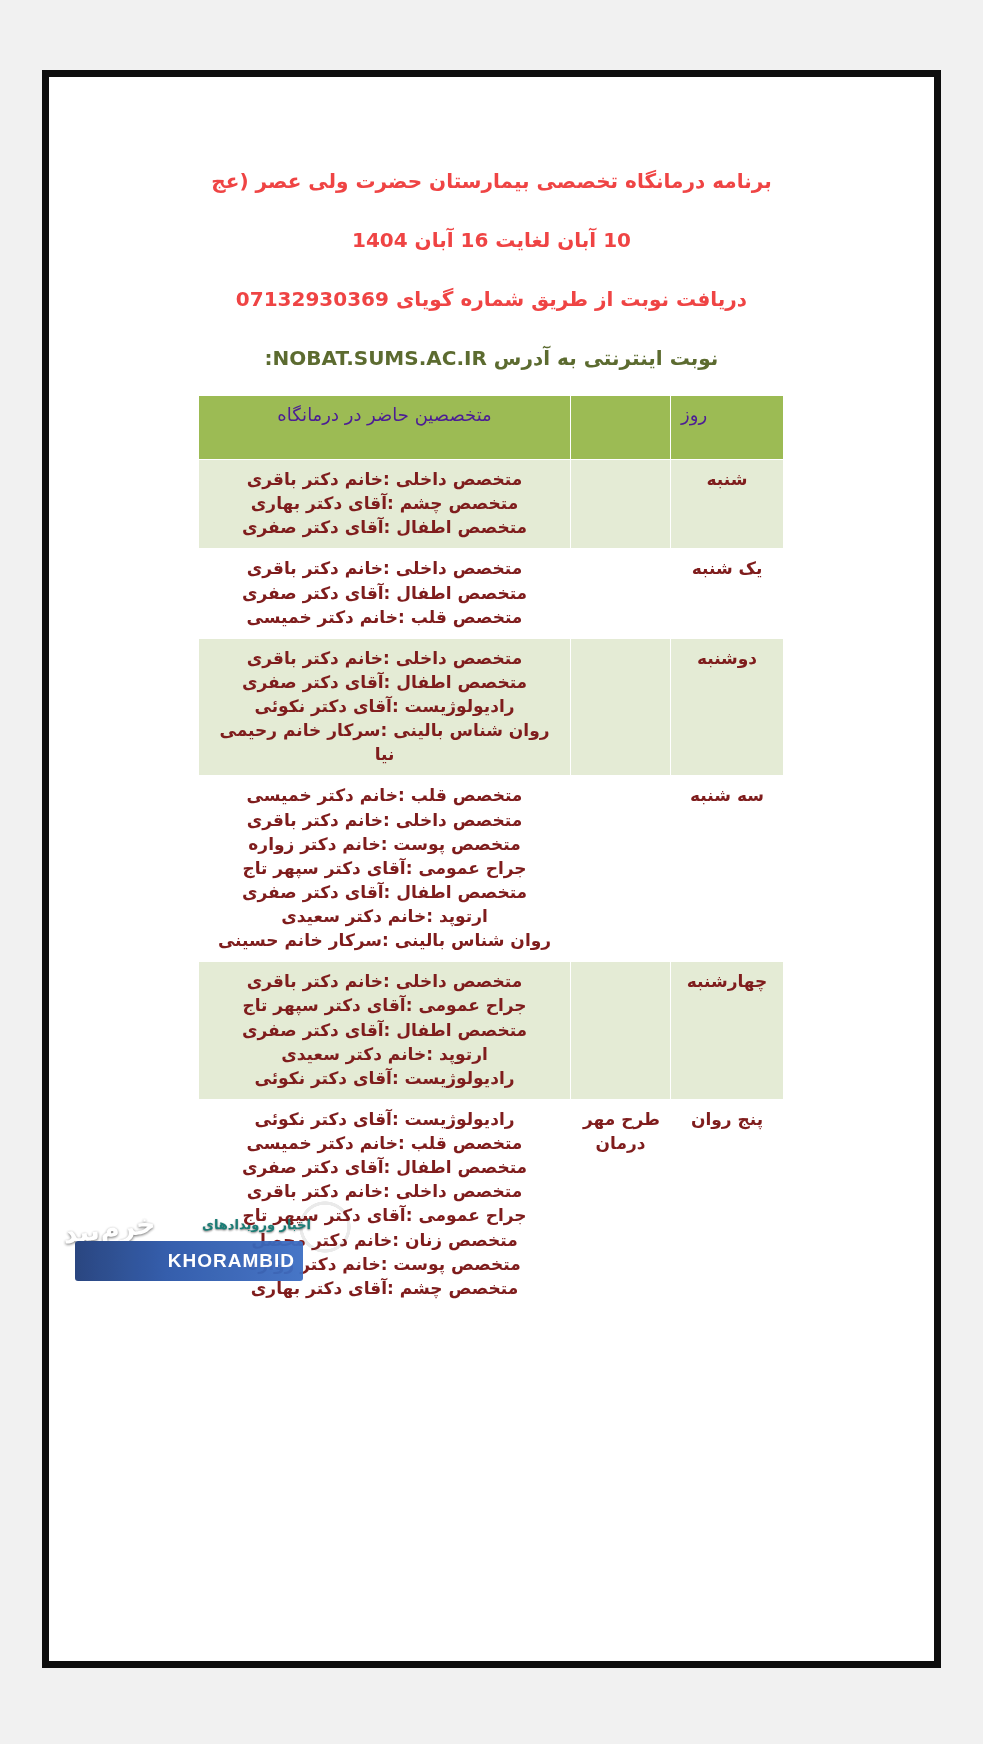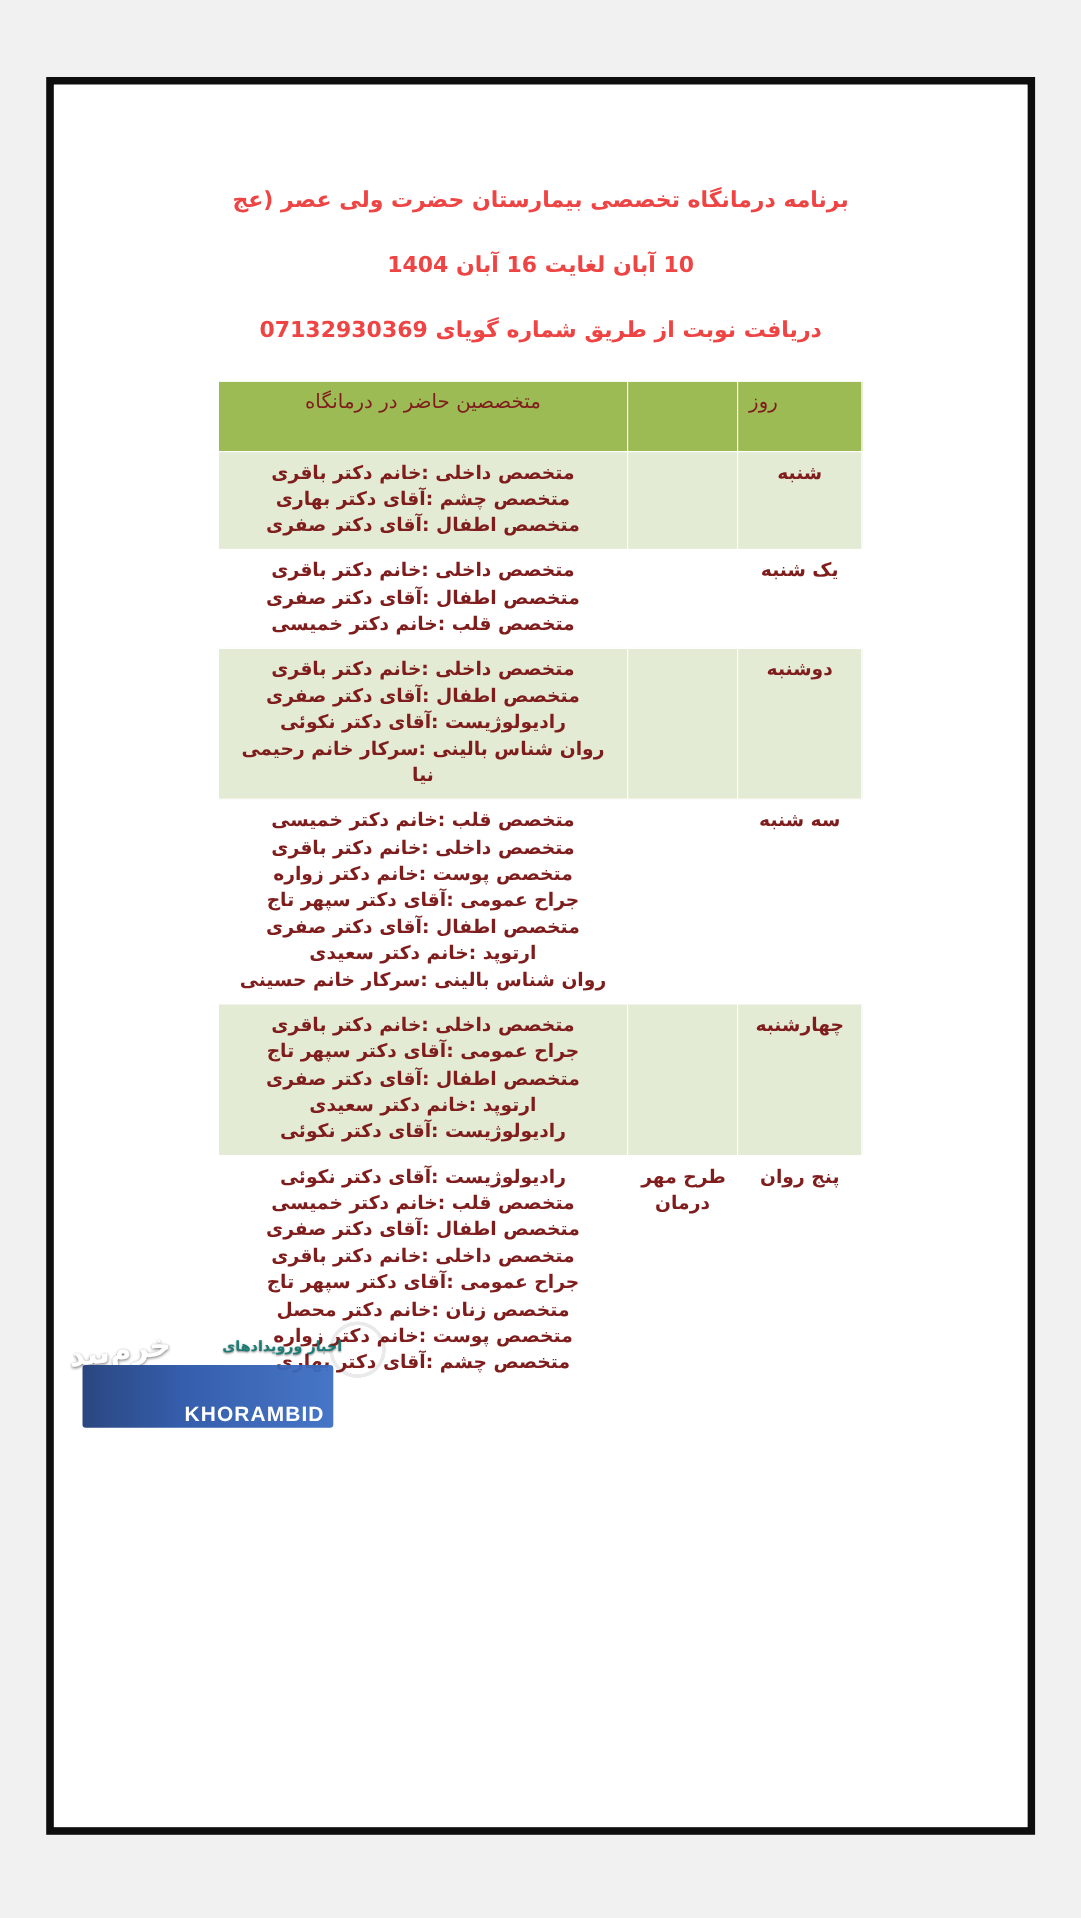--- a/index.html
+++ b/index.html
@@ -86,21 +86,21 @@
     line-height: 1.42;
     font-weight: 700;
     color: #7f1d1d;
   }
   table.sched thead th {
     background: #9cbb54;
     height: 48px;
     vertical-align: top;
     font-weight: 400;
     font-size: 18px;
-    color: #7f1d1d;
+    color: #4c1d95;
     padding-top: 6px;
   }
   thead th.day-h   { text-align: left; }
   thead th.note-h  { text-align: center; }
   thead th.spec-h  { text-align: center; }
 
   tbody tr.alt td  { background: #e4ebd5; }
   tbody tr.plain td{ background: #ffffff; }
 
   td.day {
@@ -136,25 +136,25 @@
     width: 260px;
     height: 92px;
     pointer-events: none;
     opacity: .95;
   }
   .wm-bar {
     position: absolute;
     left: 18px;
     top: 44px;
     width: 228px;
-    height: 57px;
+    height: 40px;
     background: linear-gradient(90deg,#1f3d7a 0%, #2b56a8 40%, #3e6fc4 100%);
     border-radius: 3px;
     display: flex;
-    align-items: flex-end;
+    align-items: center;
     justify-content: flex-start;
     padding: 0 8px;
     box-sizing: border-box;
     gap: 8px;
   }
   .wm-title {
     color: #ffffff;
     font-size: 19px;
     font-weight: 700;
     letter-spacing: 1px;
@@ -209,20 +209,21 @@
 <body>
 
 <div class="page">
   <div class="frame">
     <div class="sheet">
 
       <div class="header">
         <div class="line">برنامه درمانگاه تخصصی بیمارستان حضرت ولی عصر (عج</div>
         <div class="line">10 آبان لغایت 16 آبان  1404</div>
         <div class="line">دریافت نوبت از طریق شماره گویای 07132930369</div>
+        <div class="line url">نوبت اینترنتی به آدرس NOBAT.SUMS.AC.IR:</div>
       </div>
 
       <div class="table-wrap">
         <table class="sched">
           <colgroup>
             <col class="c-day">
             <col class="c-note">
             <col class="c-spec">
           </colgroup>
           <thead>

